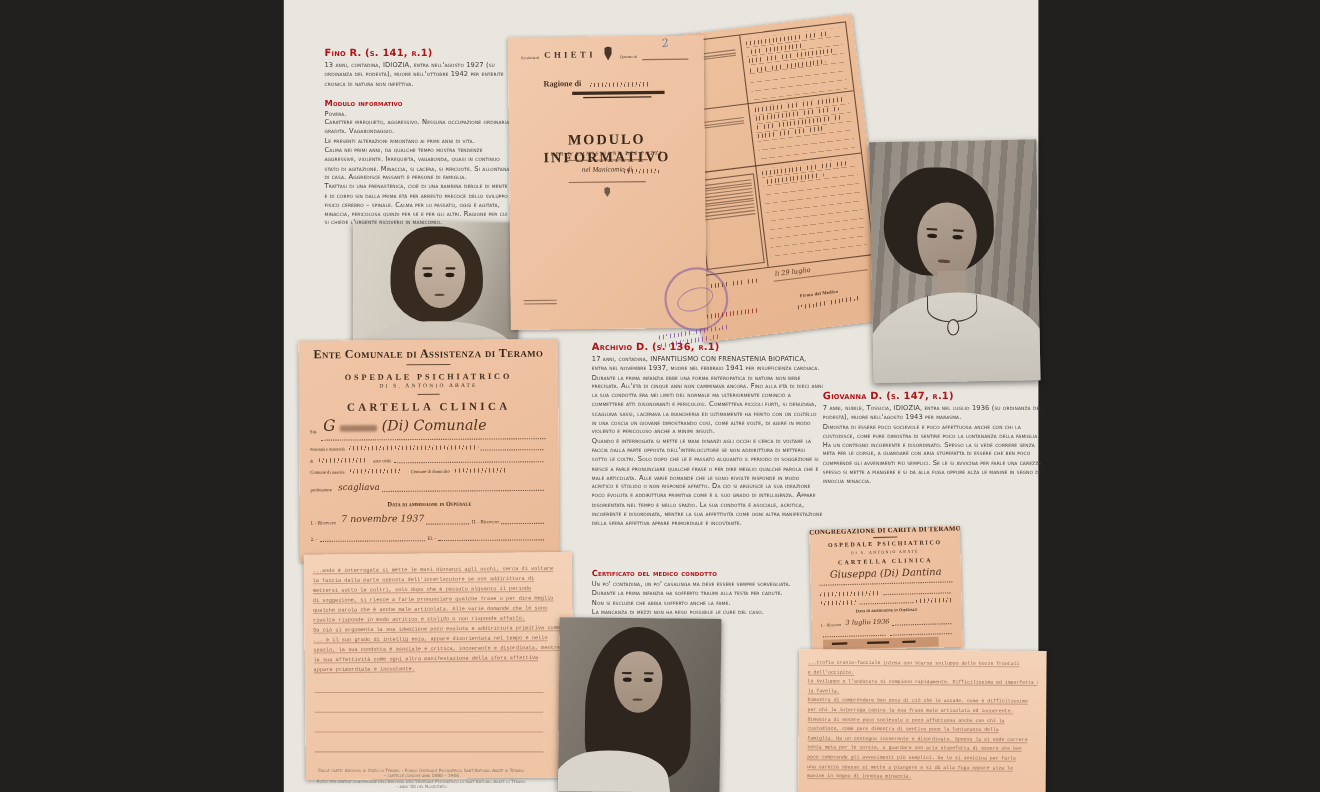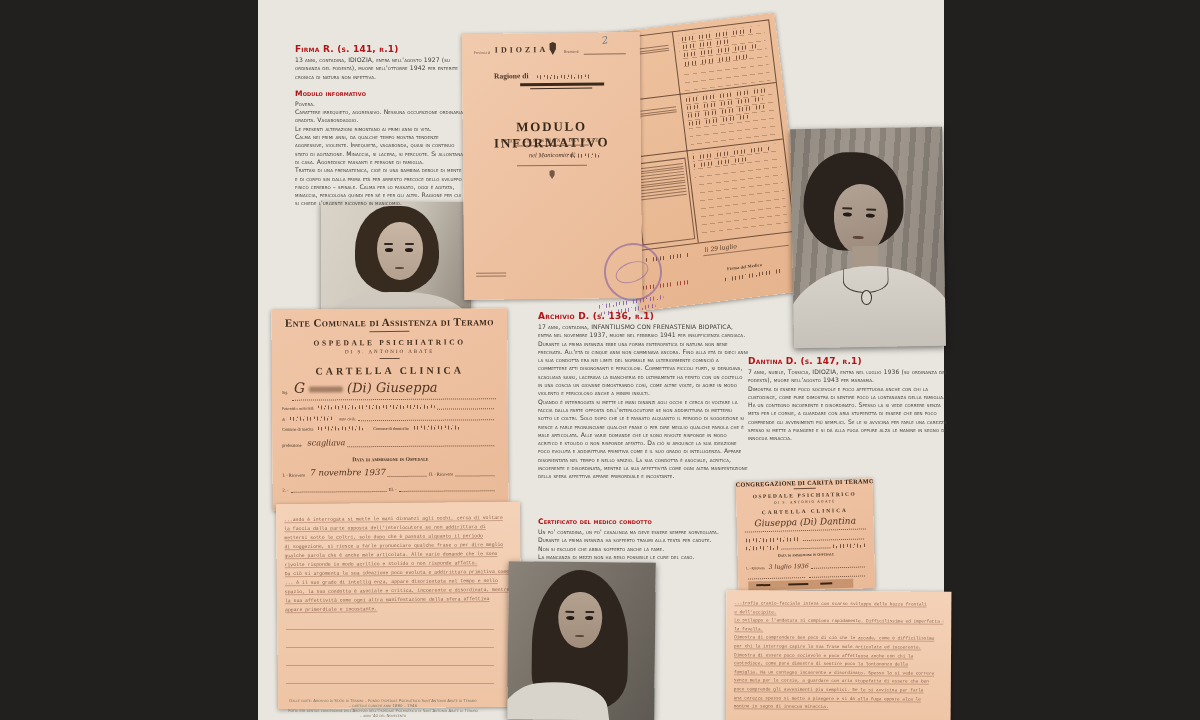--- a/index.html
+++ b/index.html
@@ -124,21 +124,21 @@
     </div>
     <div class="scrib" style="position:absolute;left:12px;top:228px;width:44px"></div>
     <div class="hand" style="position:absolute;left:72px;top:223px;font-size:6px">li 29 luglio</div>
     <div style="position:absolute;left:70px;top:232px;right:14px;border-bottom:.6px solid rgba(80,50,32,.55)"></div>
     <div style="position:absolute;left:92px;top:246px;font-size:4.2px;font-weight:bold;letter-spacing:.2px">Firma del Medico</div>
     <div class="scrib" style="position:absolute;left:88px;top:256px;width:58px;transform:rotate(-2deg)"></div>
   </div>
 
   <div class="doc paper1" style="left:463px;top:33px;width:178px;height:266px;transform:rotate(-.6deg);z-index:3">
     <div style="position:absolute;left:12px;top:17px;font-size:3.4px">Provincia di</div>
-    <div style="position:absolute;left:33px;top:12px;font-size:8px;font-weight:bold;letter-spacing:3px">IDIOZIA</div>
+    <div style="position:absolute;left:33px;top:12px;font-size:8px;font-weight:bold;letter-spacing:3px">CHIETI</div>
     <div class="crest" style="position:absolute;left:86px;top:9px;width:10px;height:13px"></div>
     <div style="position:absolute;left:102px;top:17px;font-size:3.4px">Distretto di</div>
     <div style="position:absolute;left:122px;top:21px;width:42px;border-bottom:.6px solid rgba(80,50,32,.6)"></div>
     <div class="hand" style="position:absolute;left:140px;top:2px;font-size:10px;color:#68798e;transform:rotate(-10deg)">2</div>
     <div style="position:absolute;left:32px;top:38px;font-size:7.5px;font-weight:bold">Ragione di</div>
     <div class="scrib" style="position:absolute;left:74px;top:42px;width:56px"></div>
     <div style="position:absolute;left:58px;top:50px;width:84px;height:2.6px;background:#3c2a1c"></div>
     <div style="position:absolute;left:68px;top:55px;width:62px;height:.9px;background:#3c2a1c"></div>
     <div class="ctr" style="top:86px;font-size:13px;font-weight:bold;letter-spacing:1.8px;color:#3a2a1c">MODULO INFORMATIVO</div>
     <div class="ctr" style="top:105px;font-size:4.8px;letter-spacing:1.3px">PER L'AMMISSIONE DEI PAZZI</div>
@@ -186,21 +186,21 @@
     <div class="ctr" style="top:7px;font-size:11px;font-weight:bold;font-variant:small-caps;letter-spacing:.4px;color:#38281a">Ente Comunale di Assistenza di Teramo</div>
     <div style="position:absolute;left:98px;top:22px;width:40px;border-bottom:1px solid rgba(70,45,28,.8)"></div>
     <div class="ctr" style="top:29px;font-size:7.5px;font-weight:bold;letter-spacing:2.6px;text-transform:uppercase">Ospedale Psichiatrico</div>
     <div class="ctr" style="top:40px;font-size:5px;letter-spacing:2px;text-transform:uppercase">di S. Antonio Abate</div>
     <div style="position:absolute;left:108px;top:49px;width:20px;border-bottom:.8px solid rgba(70,45,28,.8)"></div>
     <div class="ctr" style="top:56px;font-size:10px;font-weight:600;letter-spacing:3px;text-transform:uppercase">Cartella Clinica</div>
     <div style="position:absolute;left:10px;top:80px;font-size:4px">Sig.</div>
     <div style="position:absolute;left:22px;top:70px;display:flex;align-items:flex-end;gap:4px">
       <span class="hand" style="font-size:14px">G</span>
       <span class="blurbar" style="width:34px;height:6px;margin-bottom:3px"></span>
-      <span class="hand" style="font-size:13px">(Di) Giuseppa</span>
+      <span class="hand" style="font-size:13px">(Di) Comunale</span>
     </div>
     <div style="position:absolute;left:20px;right:12px;top:90px;border-bottom:.8px dotted rgba(90,58,38,.8)"></div>
     <div style="position:absolute;left:10px;right:12px;top:95px;display:flex;align-items:flex-end">
       <span style="font-size:3.8px;white-space:nowrap">Paternità e maternità</span>
       <span class="scrib" style="width:118px;margin:0 0 1px 4px"></span>
       <span class="dot"></span>
     </div>
     <div style="position:absolute;left:10px;right:12px;top:106px;display:flex;align-items:flex-end">
       <span style="font-size:3.8px">di</span>
       <span class="scrib" style="width:44px;margin:0 0 1px 4px"></span>
@@ -314,21 +314,21 @@
       <div class="tline">Dimostra di essere poco socievole e poco affettuosa anche con chi la</div>
       <div class="tline">custodisce, come pure dimostra di sentire poco la lontananza della</div>
       <div class="tline">famiglia. Ha un contegno incoerente e disordinato. Spesso la si vede correre</div>
       <div class="tline">senza meta per le corsie, a guardare con aria stupefatta di essere che ben</div>
       <div class="tline">poco comprende gli avvenimenti più semplici. Se le si avvicina per farle</div>
       <div class="tline">una carezza spesso si mette a piangere e si dà alla fuga oppure alza le</div>
       <div class="tline">manine in segno di innocua minaccia.</div>
     </div>
 
   <div class="tb" style="left:295px;top:44px;width:170px">
-    <div class="hd">Firma R. (s. 141, r.1)</div>
+    <div class="hd">Fino R. (s. 141, r.1)</div>
     <div class="tpara">13 anni, contadina, IDIOZIA, entra nell'agosto 1927 (su ordinanza del podestà), muore nell'ottobre 1942 per enterite cronica di natura non infettiva.</div>
     <div class="sub">Modulo informativo</div>
     <div>
         <div class="tpara">Povera.</div>
         <div class="tpara">Carattere irrequieto, aggressivo. Nessuna occupazione ordinaria gradita. Vagabondaggio.</div>
         <div class="tpara">Le presenti alterazioni rimontano ai primi anni di vita.</div>
         <div class="tpara">Calma nei primi anni, da qualche tempo mostra tendenze aggressive, violente. Irrequieta, vagabonda, quasi in continuo stato di agitazione. Minaccia, si lacera, si percuote. Si allontana di casa. Aggredisce passanti e persone di famiglia.</div>
         <div class="tpara">Trattasi di una frenastenica, cioè di una bambina debole di mente e di corpo sin dalla prima età per arresto precoce dello sviluppo fisico cerebro – spinale. Calma per lo passato, oggi è agitata, minaccia, pericolosa quindi per sé e per gli altri. Ragione per cui si chiede l'urgente ricovero in manicomio.</div>
       </div>
   </div>
@@ -346,21 +346,21 @@
     <div class="sub" style="margin-top:13px">Certificato del medico condotto</div>
     <div>
         <div class="tpara">Un po' contadina, un po' casalinga ma deve essere sempre sorvegliata.</div>
         <div class="tpara">Durante la prima infanzia ha sofferto traumi alla testa per cadute.</div>
         <div class="tpara">Non si esclude che abbia sofferto anche la fame.</div>
         <div class="tpara">La mancanza di mezzi non ha reso possibile le cure del caso.</div>
       </div>
   </div>
 
   <div class="tb" style="left:748px;top:356px;width:200px">
-    <div class="hd">Dantina D. (s. 147, r.1)</div>
+    <div class="hd">Giovanna D. (s. 147, r.1)</div>
     <div class="tpara">7 anni, nubile, Tossicia, IDIOZIA, entra nel luglio 1936 (su ordinanza del podestà), muore nell'agosto 1943 per marasma.</div>
     <div>
         <div class="tpara">Dimostra di essere poco socievole e poco affettuosa anche con chi la custodisce, come pure dimostra di sentire poco la lontananza della famiglia. Ha un contegno incoerente e disordinato. Spesso la si vede correre senza meta per le corsie, a guardare con aria stupefatta di essere che ben poco comprende gli avvenimenti più semplici. Se le si avvicina per farle una carezza spesso si mette a piangere e si dà alla fuga oppure alza le manine in segno di innocua minaccia.</div>
       </div>
   </div>
 
   <div class="caption" style="left:288px;top:698px;width:380px">
     <div>Dalle carte: Archivio di Stato di Teramo – Fondo Ospedale Psichiatrico Sant'Antonio Abate di Teramo – cartelle cliniche anni 1880 – 1946</div>
     <div>Foto: per gentile concessione dell'Archivio dell'Ospedale Psichiatrico di Sant'Antonio Abate di Teramo – anni '40 del Novecento</div>
   </div>

